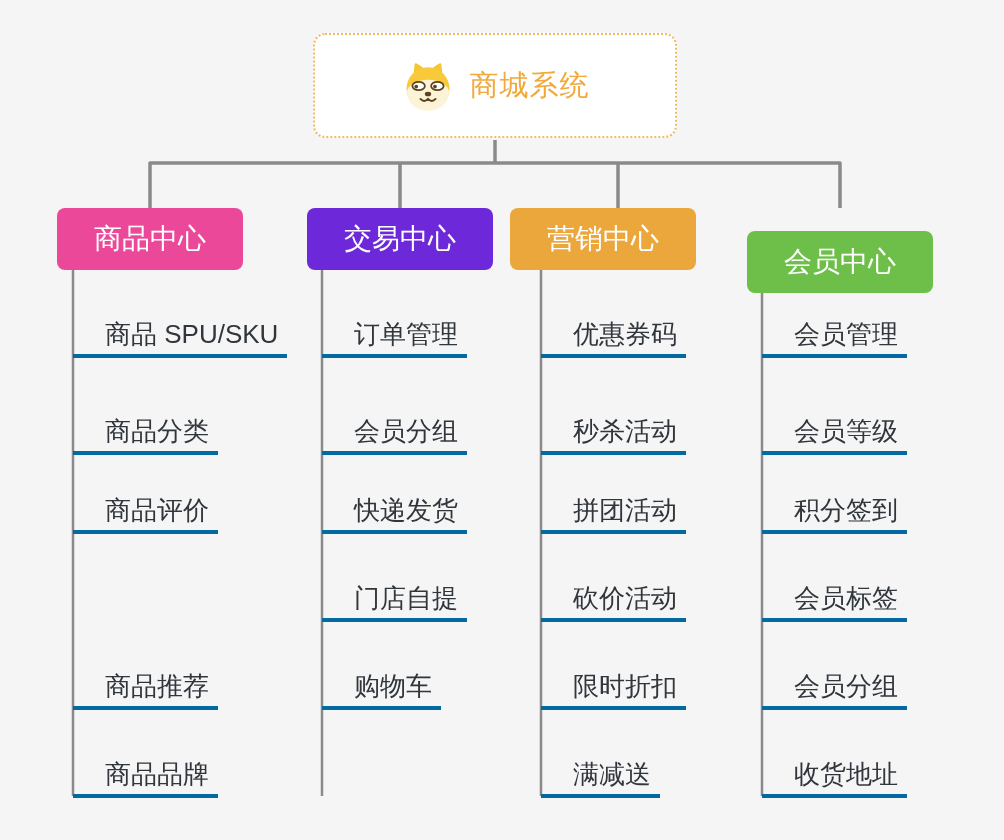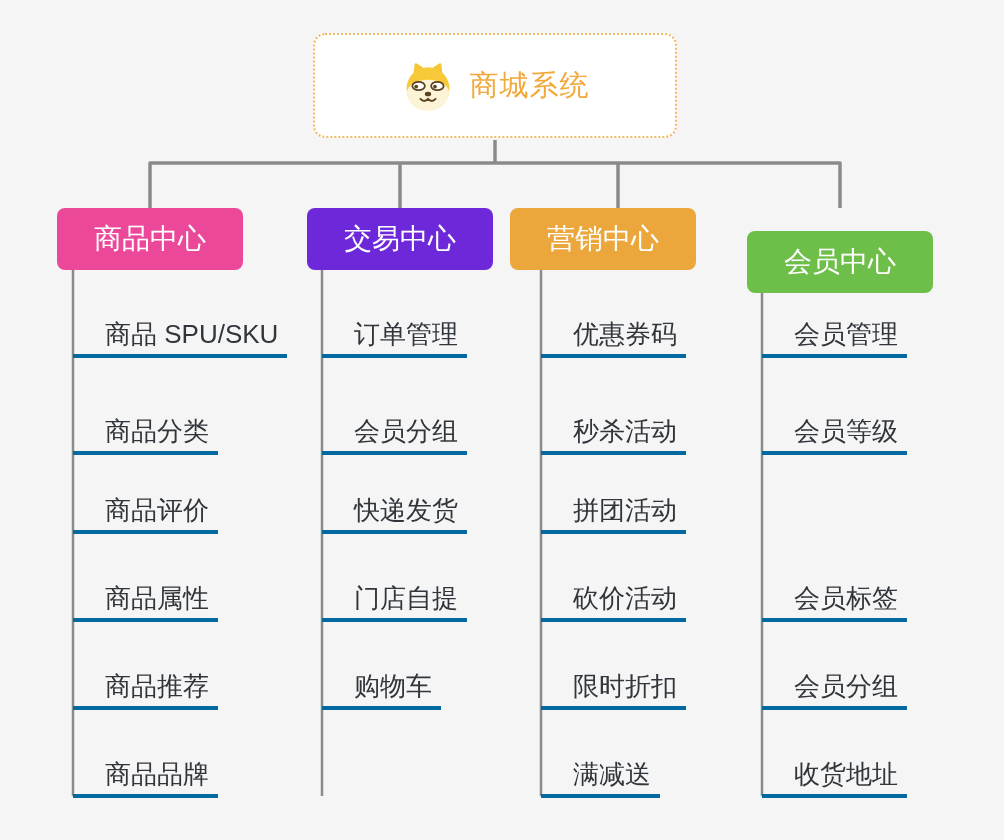--- a/index.html
+++ b/index.html
@@ -72,36 +72,36 @@
   </div>
 
   <div class="branch b0" style="background-color: #ec4899;">商品中心</div>
   <div class="branch b1" style="background-color: #6d28d9;">交易中心</div>
   <div class="branch b2" style="background-color: rgb(235, 167, 60);">营销中心</div>
   <div class="branch b3" style="background-color: rgb(109, 191, 73);">会员中心</div>
 
   <div class="leaf c0 r0">商品 SPU/SKU</div>
   <div class="leaf c0 r1">商品分类</div>
   <div class="leaf c0 r2">商品评价</div>
-  <div class="leaf c0 r3">商品属性</div>
   <div class="leaf c0 r4">商品推荐</div>
   <div class="leaf c0 r5">商品品牌</div>
 
   <div class="leaf c1 r0">订单管理</div>
   <div class="leaf c1 r1">会员分组</div>
   <div class="leaf c1 r2">快递发货</div>
   <div class="leaf c1 r3">门店自提</div>
   <div class="leaf c1 r4">购物车</div>
 
   <div class="leaf c2 r0">优惠券码</div>
   <div class="leaf c2 r1">秒杀活动</div>
   <div class="leaf c2 r2">拼团活动</div>
   <div class="leaf c2 r3">砍价活动</div>
   <div class="leaf c2 r4">限时折扣</div>
   <div class="leaf c2 r5">满减送</div>
 
   <div class="leaf c3 r0">会员管理</div>
   <div class="leaf c3 r1">会员等级</div>
+  <div class="leaf c3 r2">积分签到</div>
   <div class="leaf c3 r3">会员标签</div>
   <div class="leaf c3 r4">会员分组</div>
   <div class="leaf c3 r5">收货地址</div>
 
 </div>
 
 </body></html>

